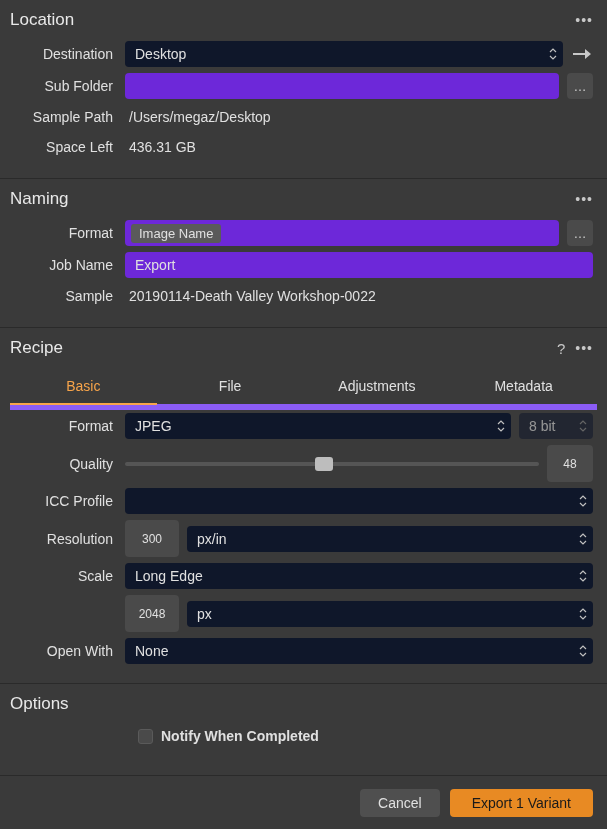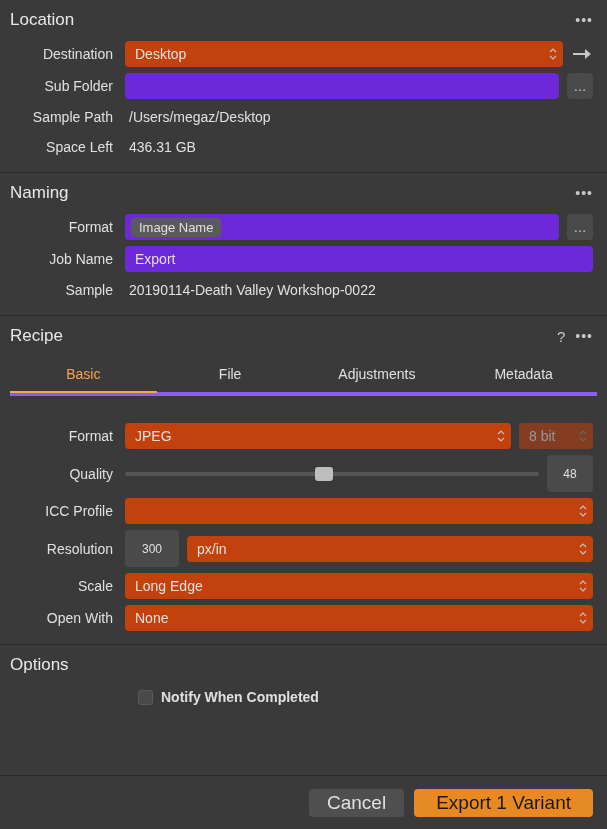--- a/index.html
+++ b/index.html
@@ -7,21 +7,21 @@
     width: 607px;
     height: 829px;
     background: #3a3a3a;
     font-family: -apple-system, "Helvetica Neue", Arial, sans-serif;
     font-size: 14px;
     color: #e0e0e0;
     overflow: hidden;
   }
   .section {
     border-bottom: 1px solid #2a2a2a;
-    padding-bottom: 10px;
+    padding-bottom: 16px;
   }
   .section-header {
     display: flex;
     align-items: center;
     justify-content: space-between;
     padding: 10px 14px 8px 10px;
   }
   .section-title {
     font-size: 17px;
     color: #e8e8e8;
@@ -62,21 +62,21 @@
     display: flex;
     align-items: center;
     gap: 8px;
   }
   .row-value {
     color: #e0e0e0;
     font-size: 14px;
     padding-left: 4px;
   }
   .dropdown {
-    background: #c2410c;
+    background: #0f172a;
     border: none;
     border-radius: 4px;
     height: 26px;
     display: flex;
     align-items: center;
     padding: 0 24px 0 10px;
     color: #e0e0e0;
     font-size: 14px;
     position: relative;
     cursor: pointer;
@@ -153,22 +153,22 @@
     height: 22px;
     display: flex;
     align-items: center;
     justify-content: center;
     color: #d0d0d0;
     cursor: pointer;
     flex-shrink: 0;
   }
   .tabs {
     display: flex;
-    border-bottom: 4px solid #8b5cf6;
-    margin: 4px 10px 24px 10px;
+    border-bottom: 6px solid #8b5cf6;
+    margin: 4px 10px 0 10px;
   }
   .tab {
     flex: 1;
     text-align: center;
     padding: 8px 0 10px 0;
     font-size: 14px;
     color: #e0e0e0;
     cursor: pointer;
     position: relative;
   }
@@ -218,21 +218,21 @@
     display: flex;
     align-items: center;
     justify-content: flex-end;
     padding: 0 14px;
     gap: 10px;
   }
   .btn {
     height: 28px;
     border-radius: 4px;
     padding: 0 18px;
-    font-size: 19px;
+    font-size: 14px;
     display: flex;
     align-items: center;
     justify-content: center;
     cursor: pointer;
     border: none;
   }
   .btn-gray {
     background: #4f4f4f;
     color: #e0e0e0;
   }
@@ -427,20 +427,36 @@
         <span>Long Edge</span>
         <span class="chev">
           <svg width="8" height="12" viewBox="0 0 8 12">
               <path d="M1 4 L4 1 L7 4 M1 8 L4 11 L7 8" stroke="#c0c0c0" stroke-width="1.2" fill="none"></path>
             </svg>
         </span>
       </div>
     </div>
   </div>
 
+  <div class="row">
+    <div class="row-label"></div>
+    <div class="row-content">
+      <div class="num-box">
+        <span>2048</span>
+      </div>
+      <div class="dropdown">
+        <span>px</span>
+        <span class="chev">
+          <svg width="8" height="12" viewBox="0 0 8 12">
+              <path d="M1 4 L4 1 L7 4 M1 8 L4 11 L7 8" stroke="#c0c0c0" stroke-width="1.2" fill="none"></path>
+            </svg>
+        </span>
+      </div>
+    </div>
+  </div>
 
   <div class="row">
     <div class="row-label">Open With</div>
     <div class="row-content">
       <div class="dropdown">
         <span>None</span>
         <span class="chev">
           <svg width="8" height="12" viewBox="0 0 8 12">
               <path d="M1 4 L4 1 L7 4 M1 8 L4 11 L7 8" stroke="#c0c0c0" stroke-width="1.2" fill="none"></path>
             </svg>

